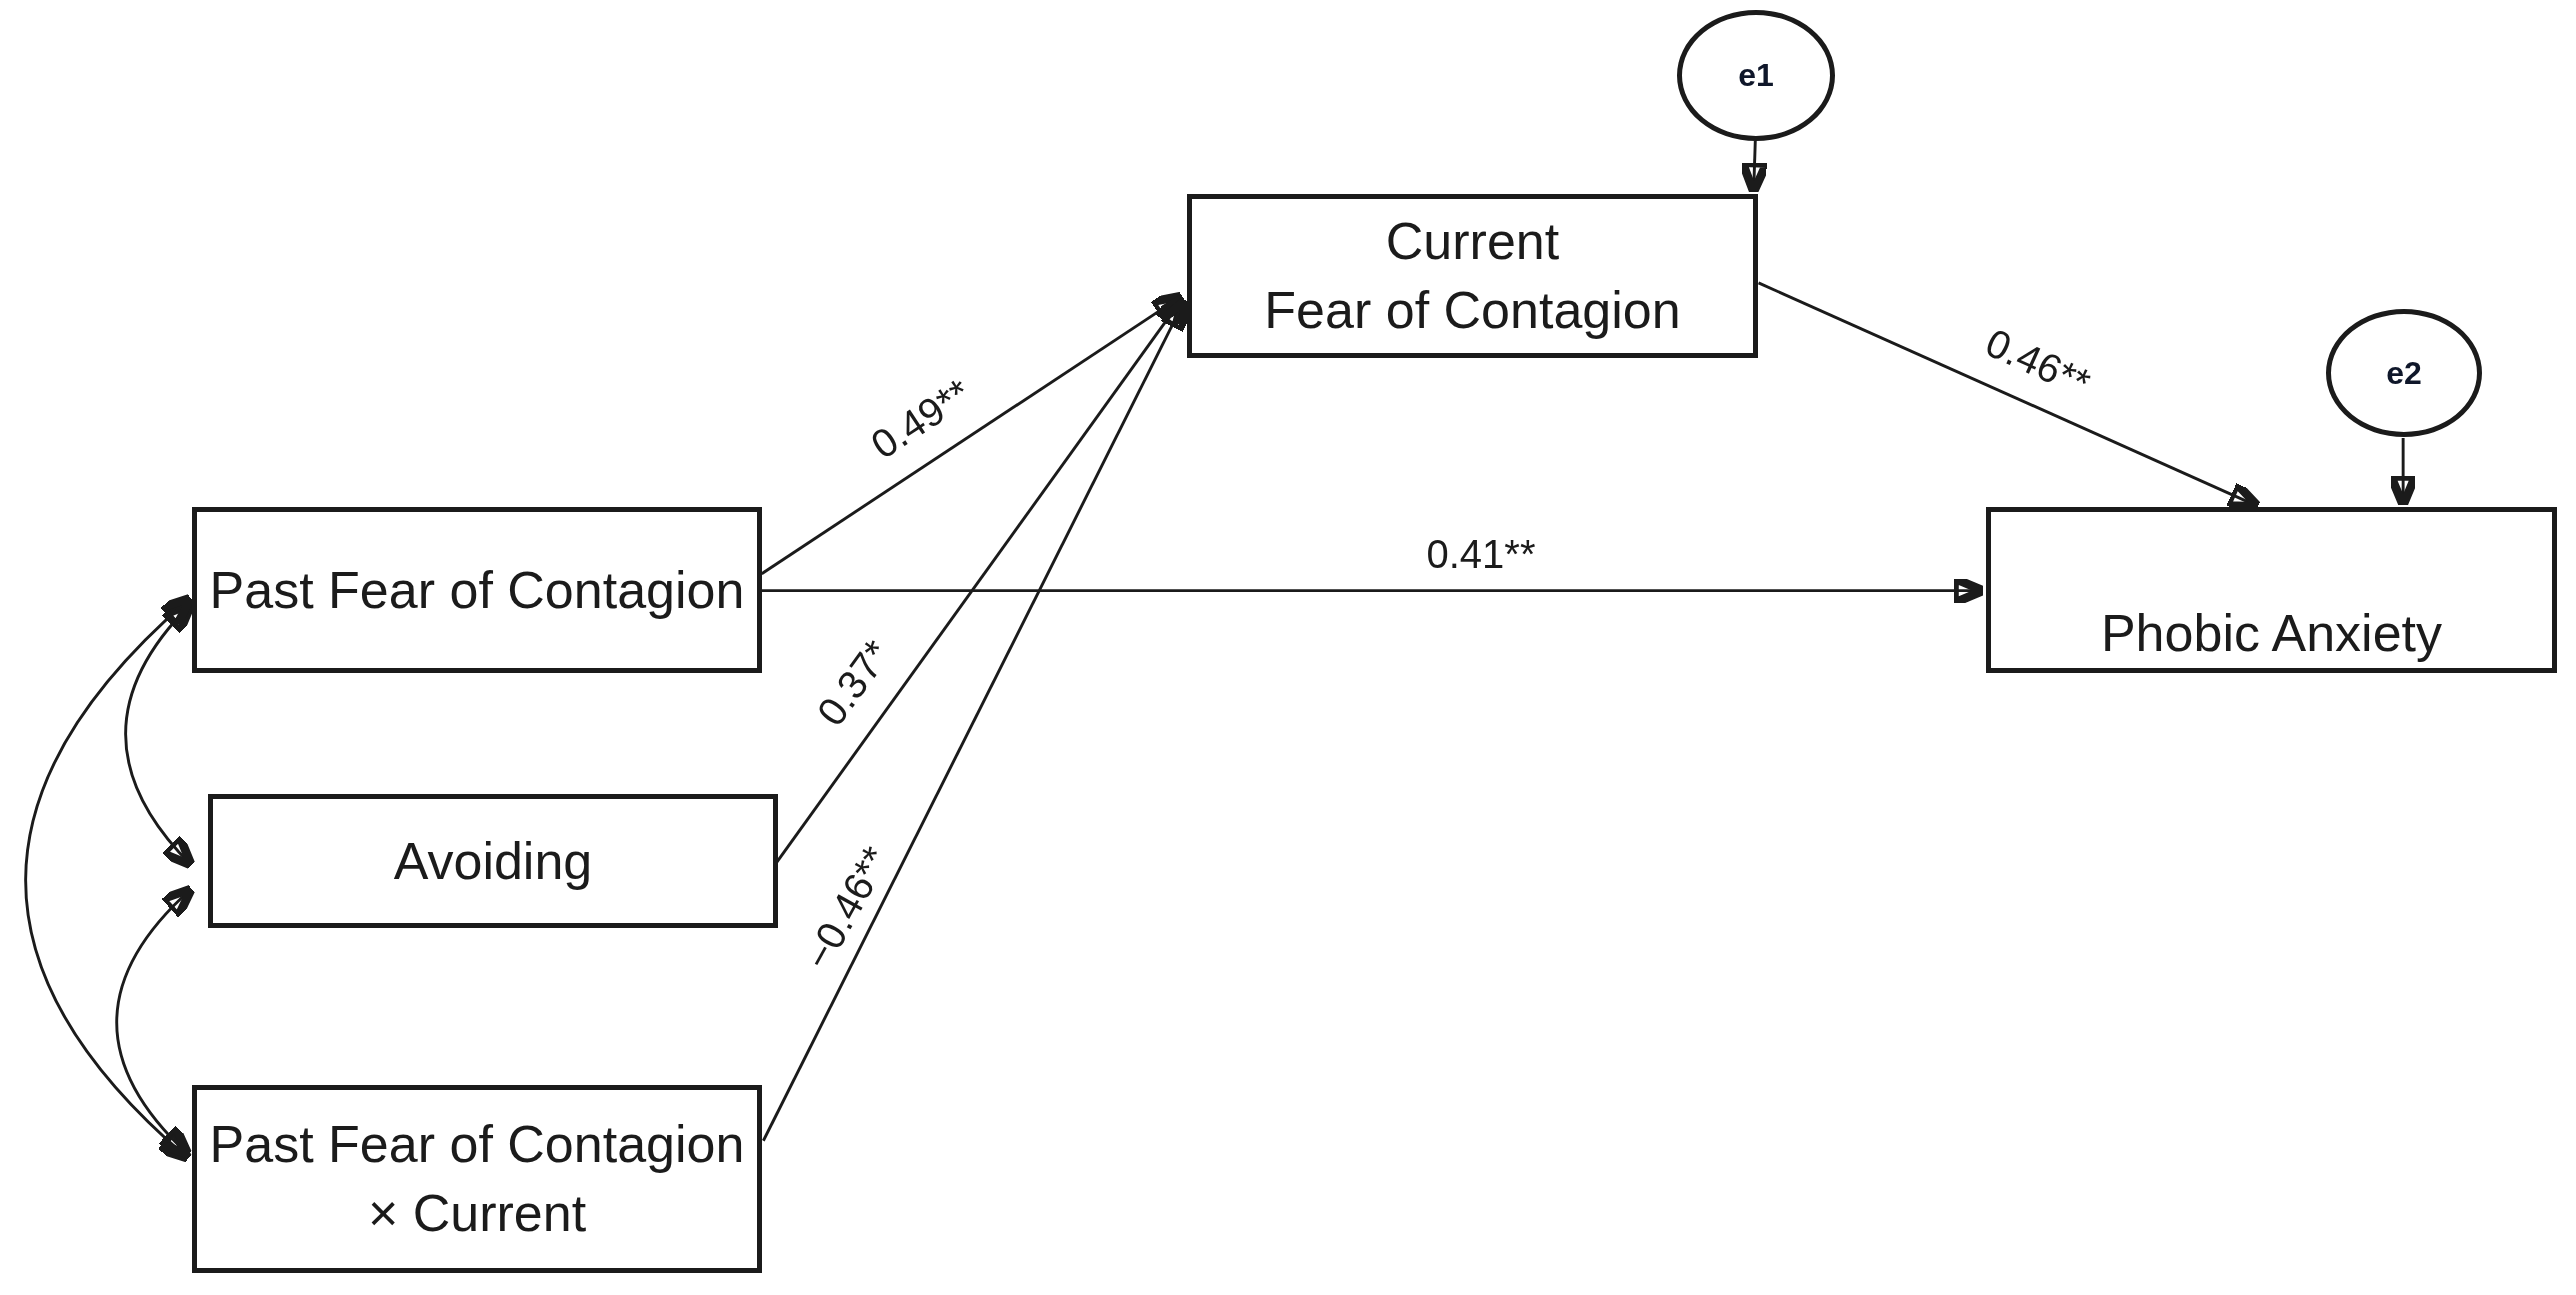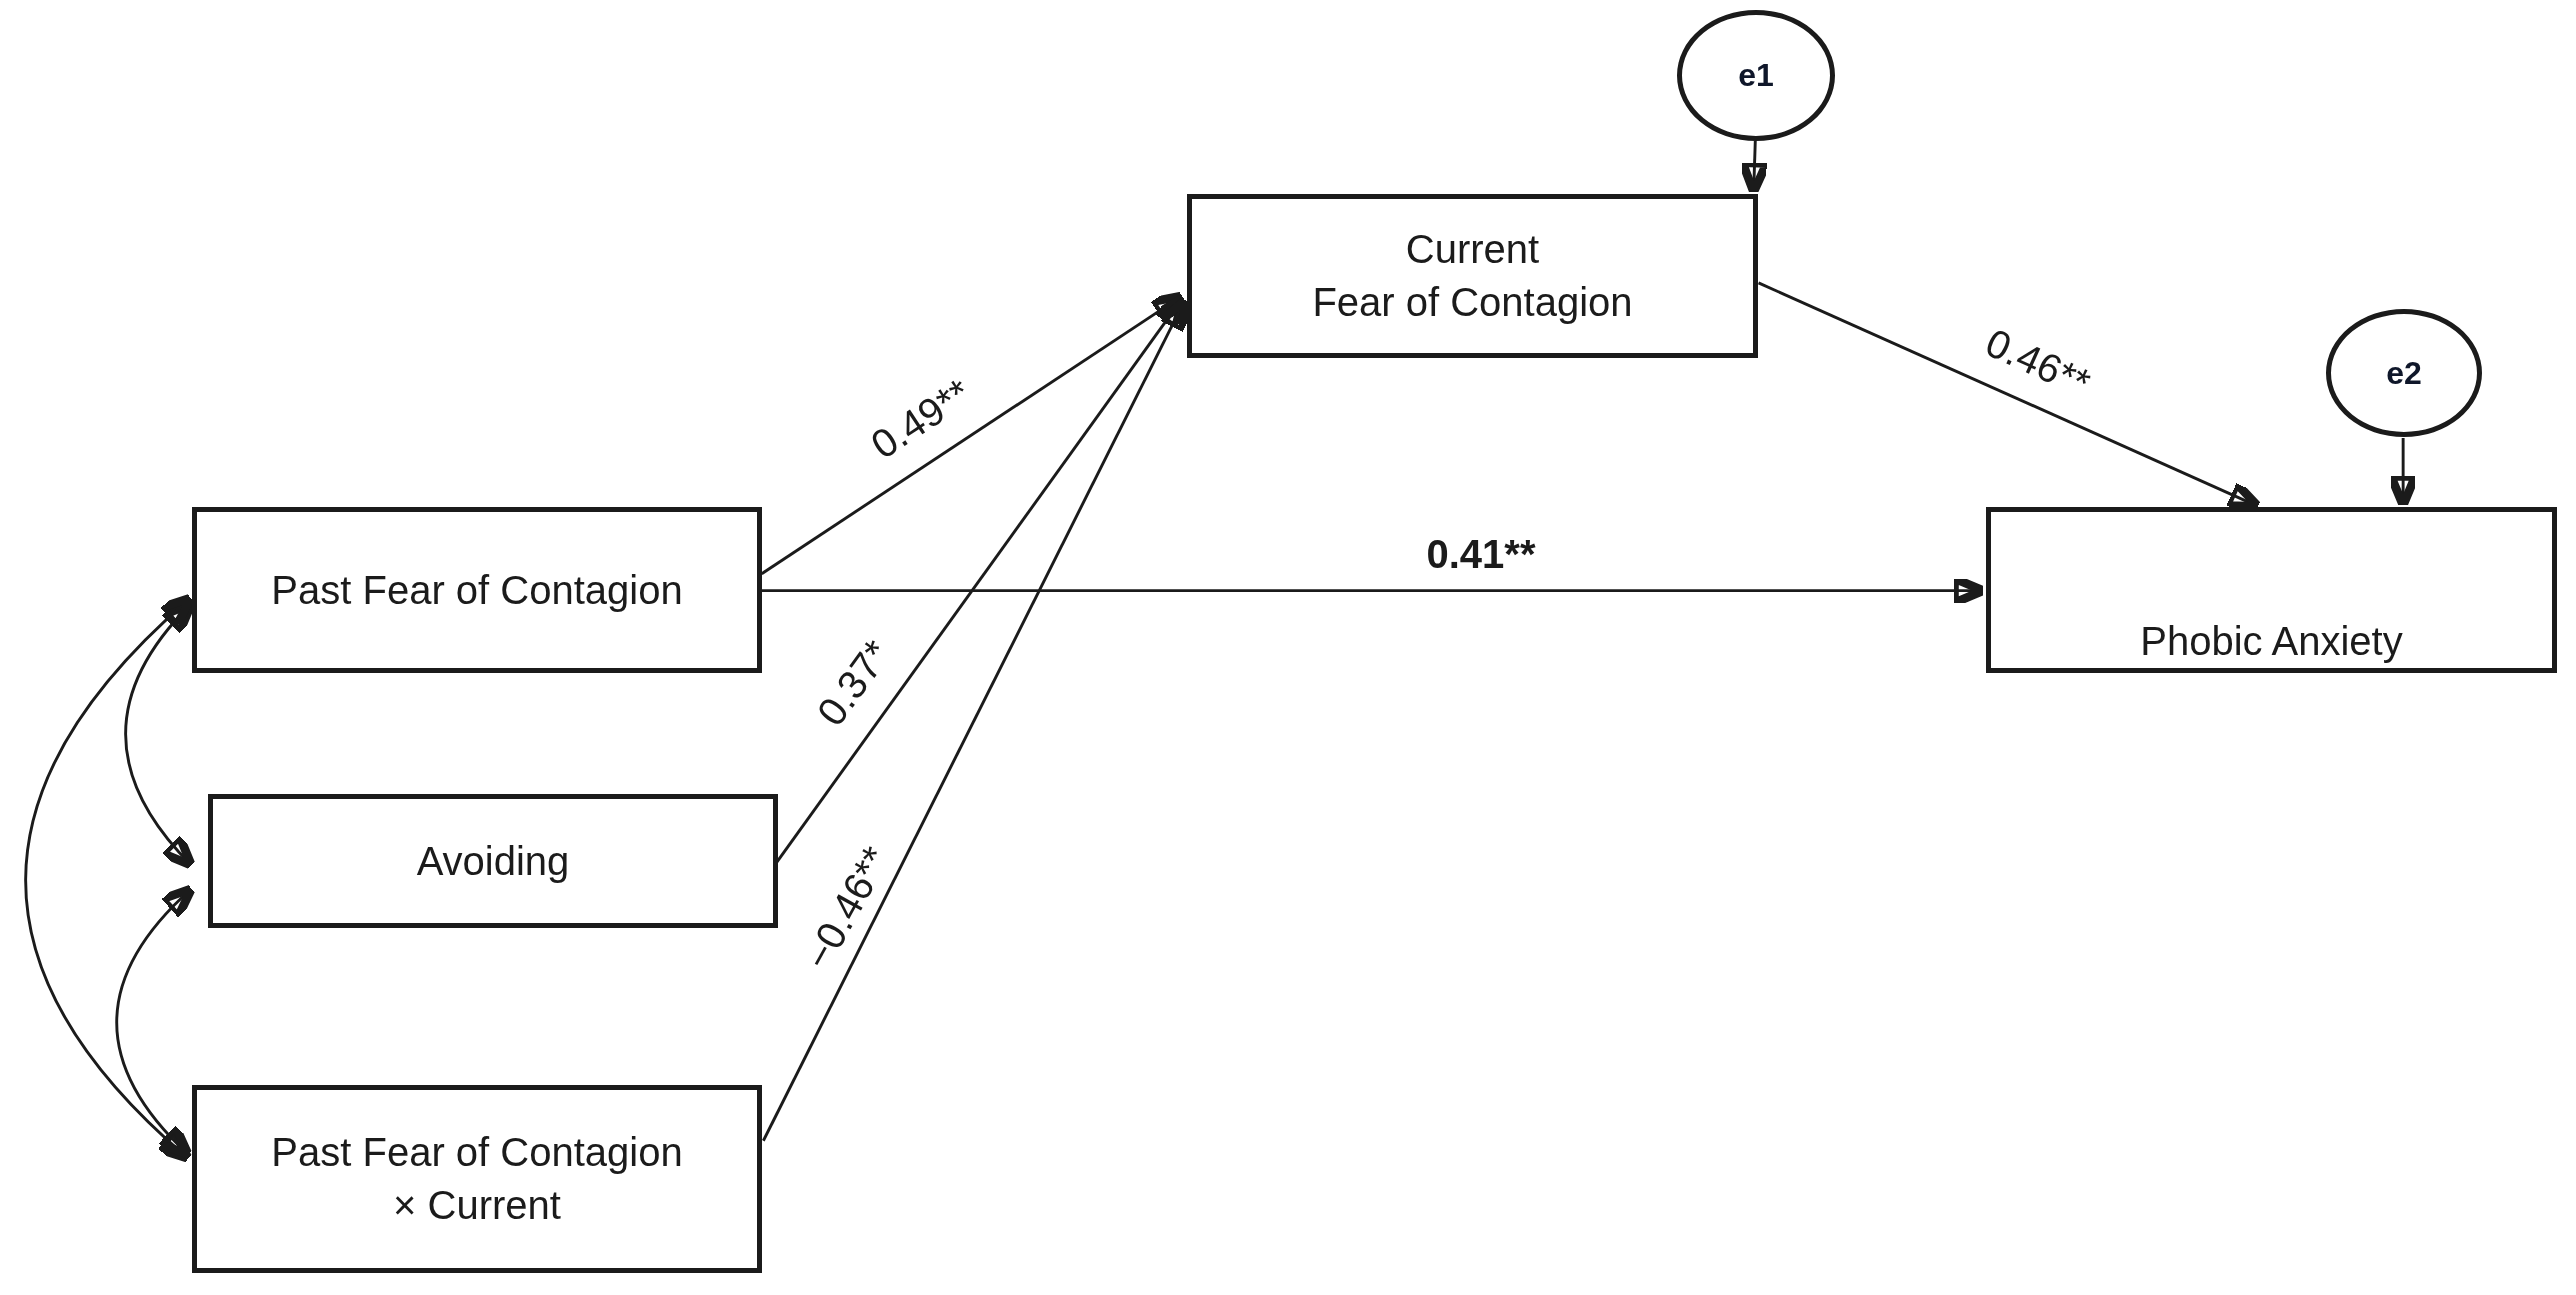--- a/index.html
+++ b/index.html
@@ -32,21 +32,21 @@
   .node {
     position: absolute;
     box-sizing: border-box;
     border: 5.7px solid #1b1b1b;
     background: #ffffff;
     display: flex;
     flex-direction: column;
     align-items: center;
     justify-content: center;
     text-align: center;
-    font-size: 40px;
+    font-size: 52px;
     line-height: 1.32;
     color: #1b1b1b;
   }
   .err {
     position: absolute;
     box-sizing: border-box;
     border: 5.7px solid #1b1b1b;
     border-radius: 50%;
     background: #ffffff;
     display: flex;
@@ -120,18 +120,18 @@
   <div class="err" style="left:2326px; top:309px; width:156px; height:128px;">
     <span>e2</span>
   </div>
 
   <div class="coef" style="left:921px; top:419px; --rot:-33.5deg;">0.49**</div>
 
   <div class="coef" style="left:854px; top:683px; --rot:-54deg;">0.37*</div>
 
   <div class="coef" style="left:847px; top:908px; --rot:-61deg;">−0.46**</div>
 
-  <div class="coef" style="left:1481px; top:554px;font-weight:bold; --rot:0deg;">0.41**</div>
+  <div class="coef" style="left:1481px; top:554px; --rot:0deg;">0.41**</div>
 
   <div class="coef" style="left:2038px; top:363px; --rot:24.5deg;">0.46**</div>
 
 </div>
 
 
 </body></html>

